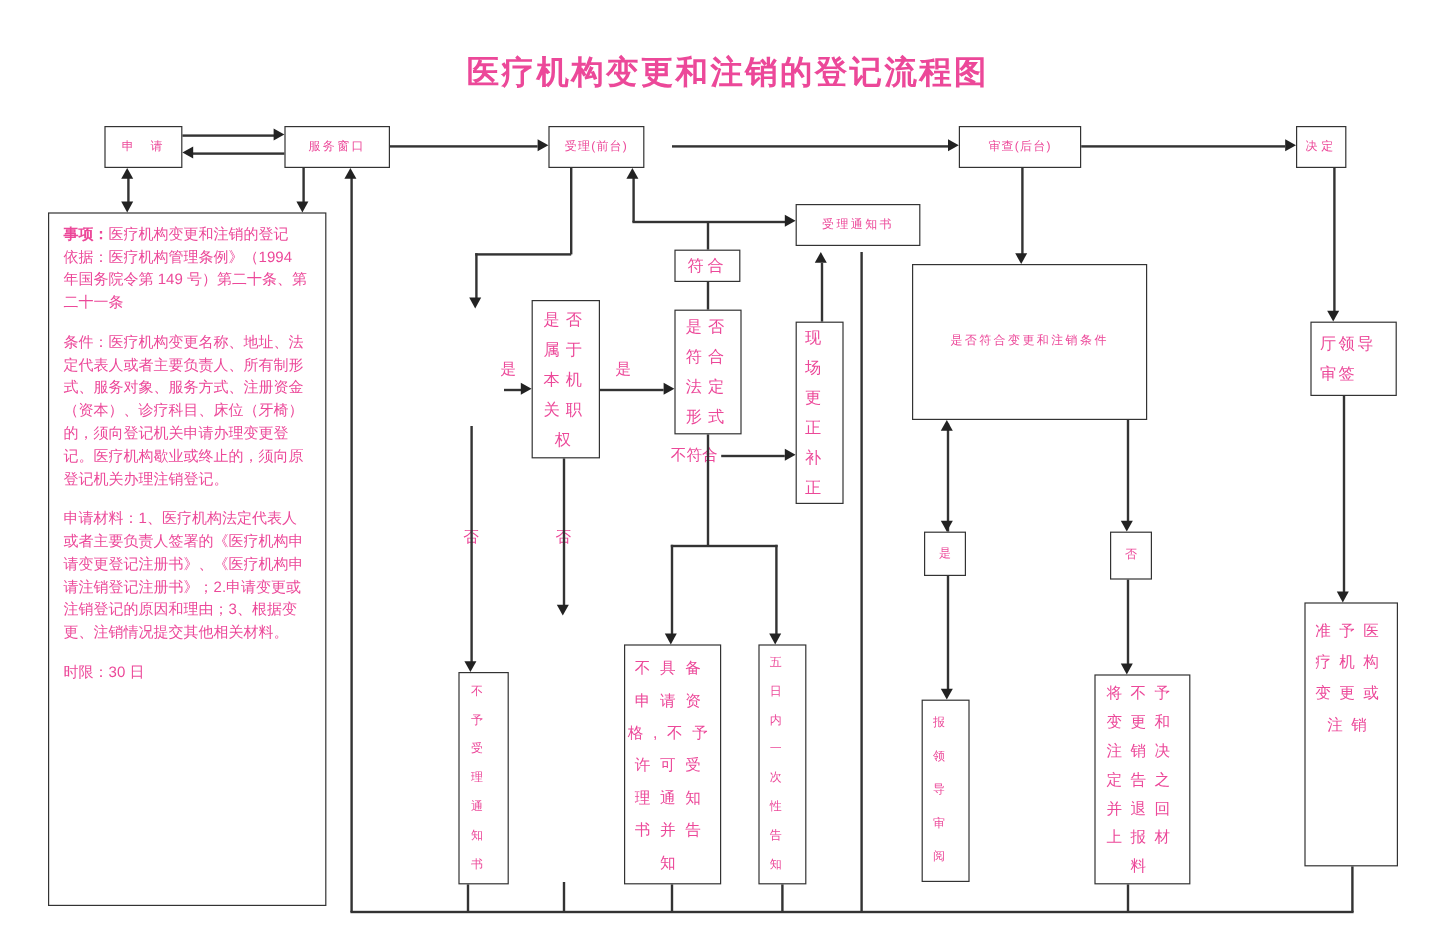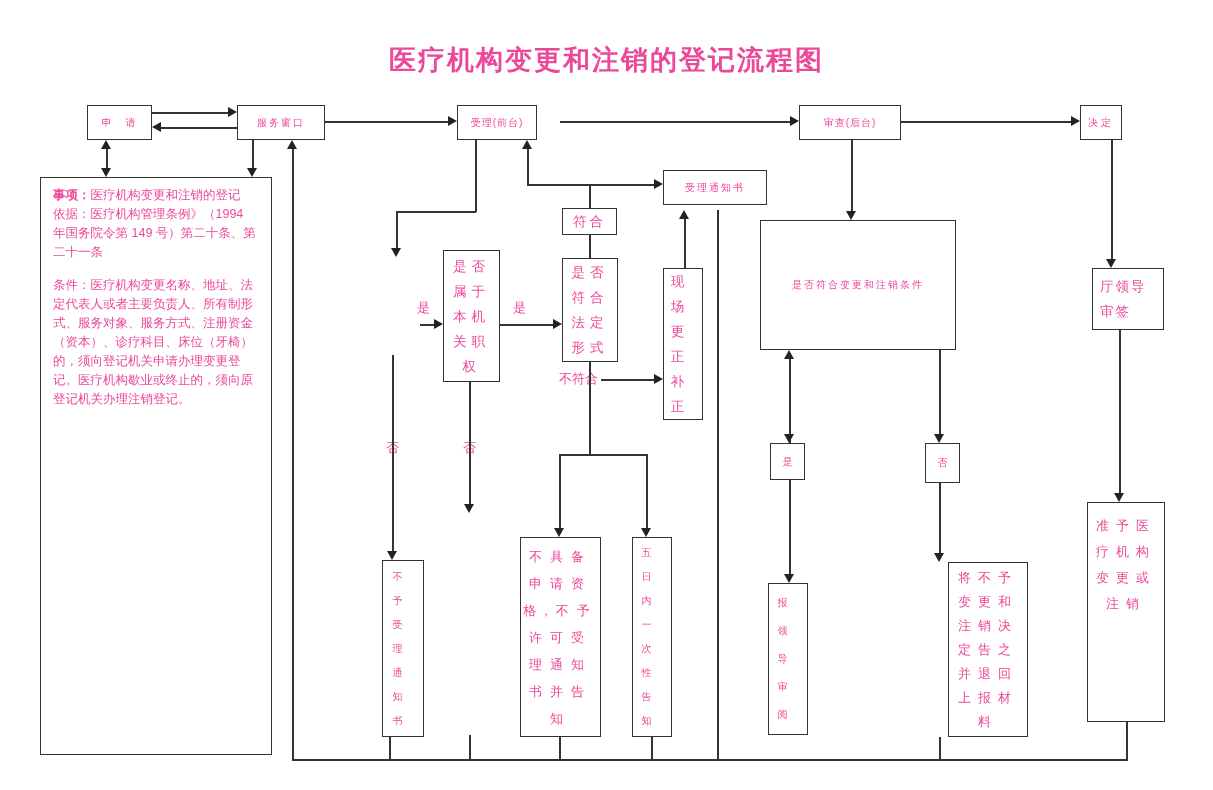--- a/index.html
+++ b/index.html
@@ -35,33 +35,35 @@
   <div class="box" style="left:87px;top:105px;width:65px;height:35px;letter-spacing:2px;">申　请</div>
   <div class="box" style="left:237px;top:105px;width:88px;height:35px;letter-spacing:2px;">服务窗口</div>
   <div class="box" style="left:457px;top:105px;width:80px;height:35px;letter-spacing:1px;">受理(前台)</div>
   <div class="box" style="left:799px;top:105px;width:102px;height:35px;letter-spacing:1px;">审查(后台)</div>
   <div class="box" style="left:1080px;top:105px;width:42px;height:35px;letter-spacing:3px;">决定</div>
 
   <div class="box info" style="left:40px;top:177px;width:232px;height:578px;">
     <p><b>事项：</b><span>医疗机构变更和注销的登记</span></p>
     <p>依据：医疗机构管理条例》（1994 年国务院令第 149 号）第二十条、第二十一条</p>
     <p class="gap">条件：医疗机构变更名称、地址、法定代表人或者主要负责人、所有制形式、服务对象、服务方式、注册资金（资本）、诊疗科目、床位（牙椅）的，须向登记机关申请办理变更登记。医疗机构歇业或终止的，须向原登记机关办理注销登记。</p>
+    <p class="gap">申请材料：1、医疗机构法定代表人或者主要负责人签署的《医疗机构申请变更登记注册书》、《医疗机构申请注销登记注册书》；2.申请变更或注销登记的原因和理由；3、根据变更、注销情况提交其他相关材料。</p>
+    <p class="gap">时限：30 日</p>
   </div>
 
   <div class="box" style="left:443px;top:250px;width:57px;height:132px;font-size:13.5px;letter-spacing:5px;line-height:25px;">是否属于本机关职权</div>
   <div class="box" style="left:562px;top:208px;width:55px;height:27px;font-size:13.5px;letter-spacing:3px;">符合</div>
   <div class="box" style="left:562px;top:258px;width:56px;height:104px;font-size:13.5px;letter-spacing:5px;line-height:25px;">是否符合法定形式</div>
   <div class="box" style="left:663px;top:170px;width:104px;height:35px;letter-spacing:2px;text-align:right;">受理通知书</div>
   <div class="box" style="left:663px;top:268px;width:40px;height:152px;font-size:13.5px;letter-spacing:11px;line-height:25px;">现场更正补正</div>
 
   <div class="box" style="left:760px;top:220px;width:196px;height:130px;letter-spacing:2px;">是否符合变更和注销条件</div>
   <div class="box" style="left:770px;top:443px;width:35px;height:37px;">是</div>
   <div class="box" style="left:925px;top:443px;width:35px;height:40px;">否</div>
   <div class="box" style="left:768px;top:583px;width:40px;height:152px;letter-spacing:11px;line-height:28px;">报领导审阅</div>
-  <div class="box" style="left:948px;top:562px;width:80px;height:175px;font-size:13px;letter-spacing:7px;line-height:24px;">将不予变更和注销决定告之并退回上报材料</div>
+  <div class="box" style="left:912px;top:562px;width:80px;height:175px;font-size:13px;letter-spacing:7px;line-height:24px;">将不予变更和注销决定告之并退回上报材料</div>
   <div class="box left-align" style="left:1080px;top:268px;width:72px;height:62px;font-size:13.5px;letter-spacing:2px;line-height:25px;padding:4px 7px;margin-left:12px;">厅领导审签</div>
   <div class="box top-align" style="left:1087px;top:502px;width:78px;height:220px;font-size:13px;letter-spacing:7px;line-height:26px;padding-top:10px;">准予医疗机构变更或注销</div>
 
   <div class="box" style="left:370px;top:560px;width:42px;height:177px;letter-spacing:11px;line-height:24px;margin-left:12px;">不予受理通知书</div>
   <div class="box" style="left:520px;top:537px;width:81px;height:200px;font-size:13px;letter-spacing:8px;line-height:27px;">不具备申请资格,不予许可受理通知书并告知</div>
   <div class="box" style="left:632px;top:537px;width:40px;height:200px;letter-spacing:11px;line-height:24px;">五日内一次性告知</div>
 
   <div class="elabel" style="left:415px;top:300px;">是</div>
   <div class="elabel" style="left:511px;top:300px;">是</div>
   <div class="elabel" style="left:384px;top:440px;">否</div>

